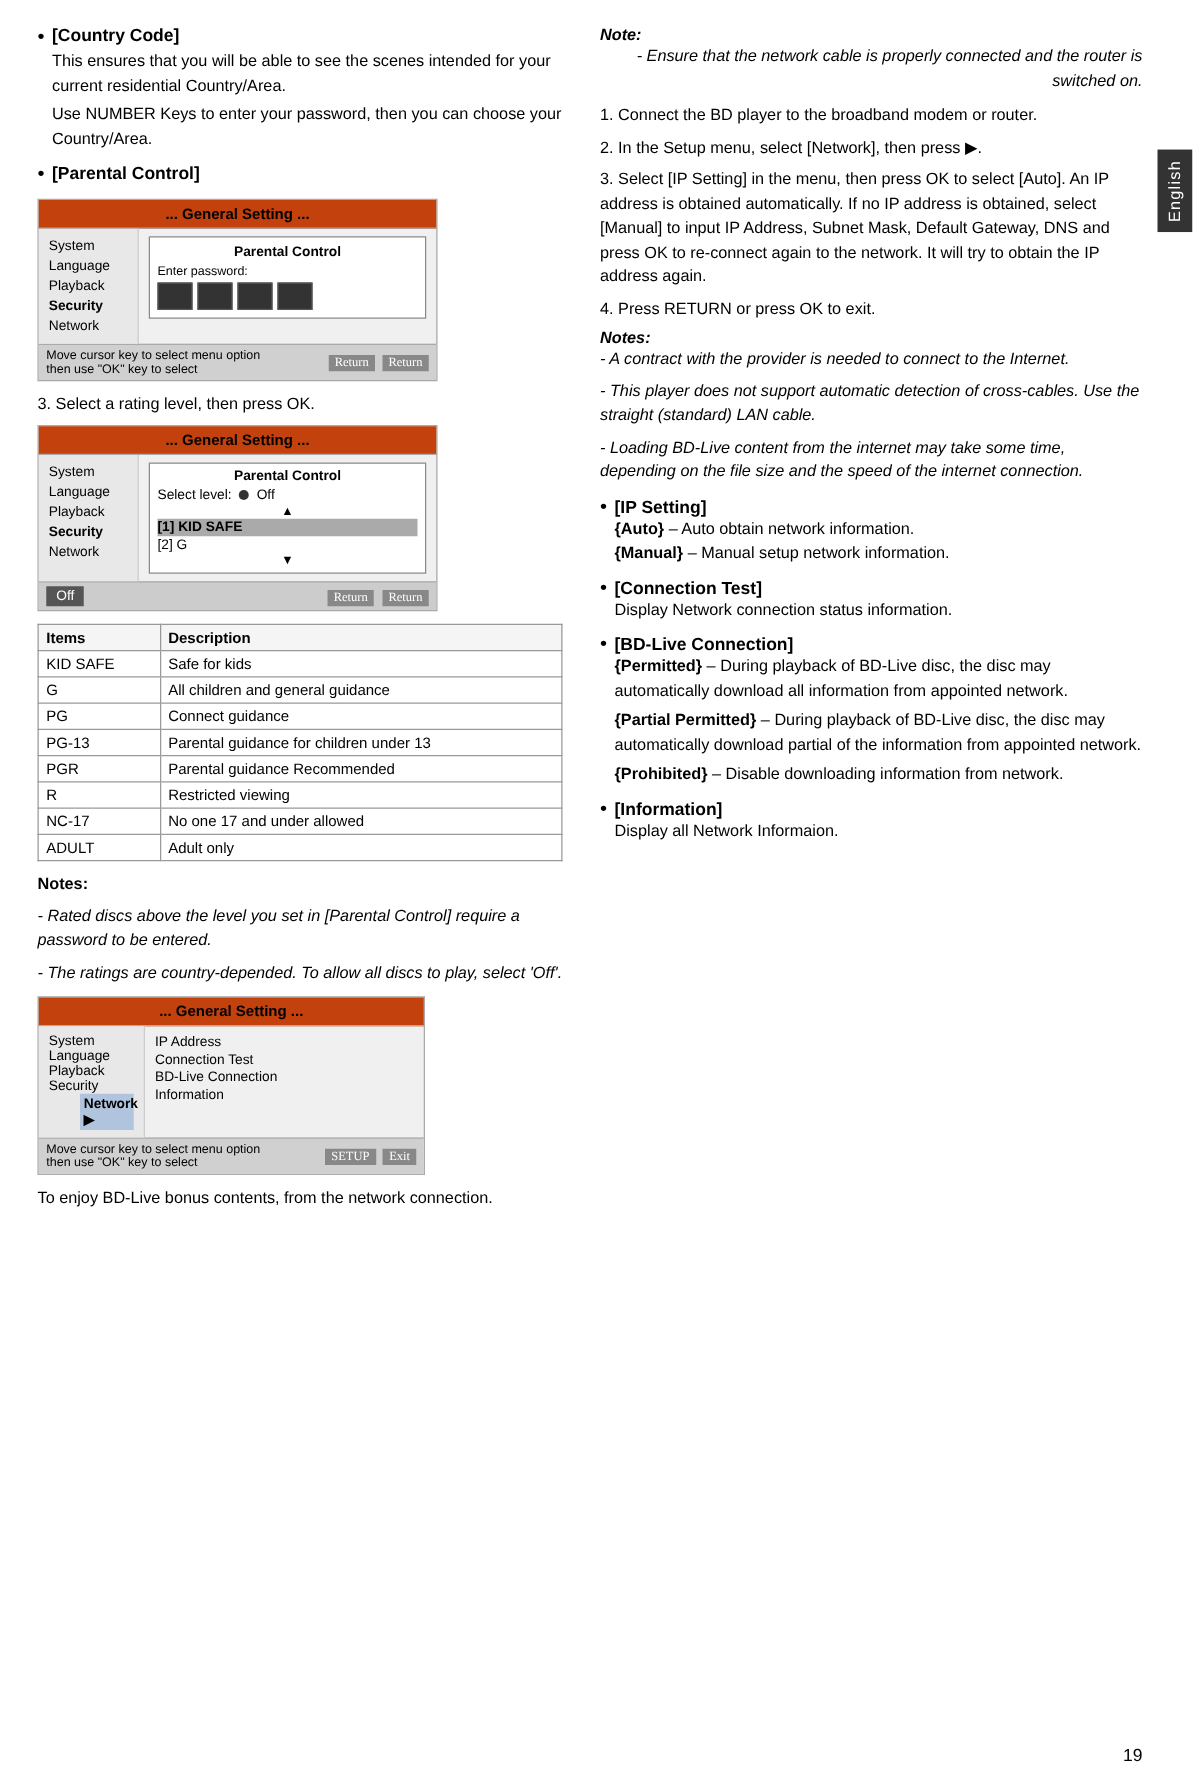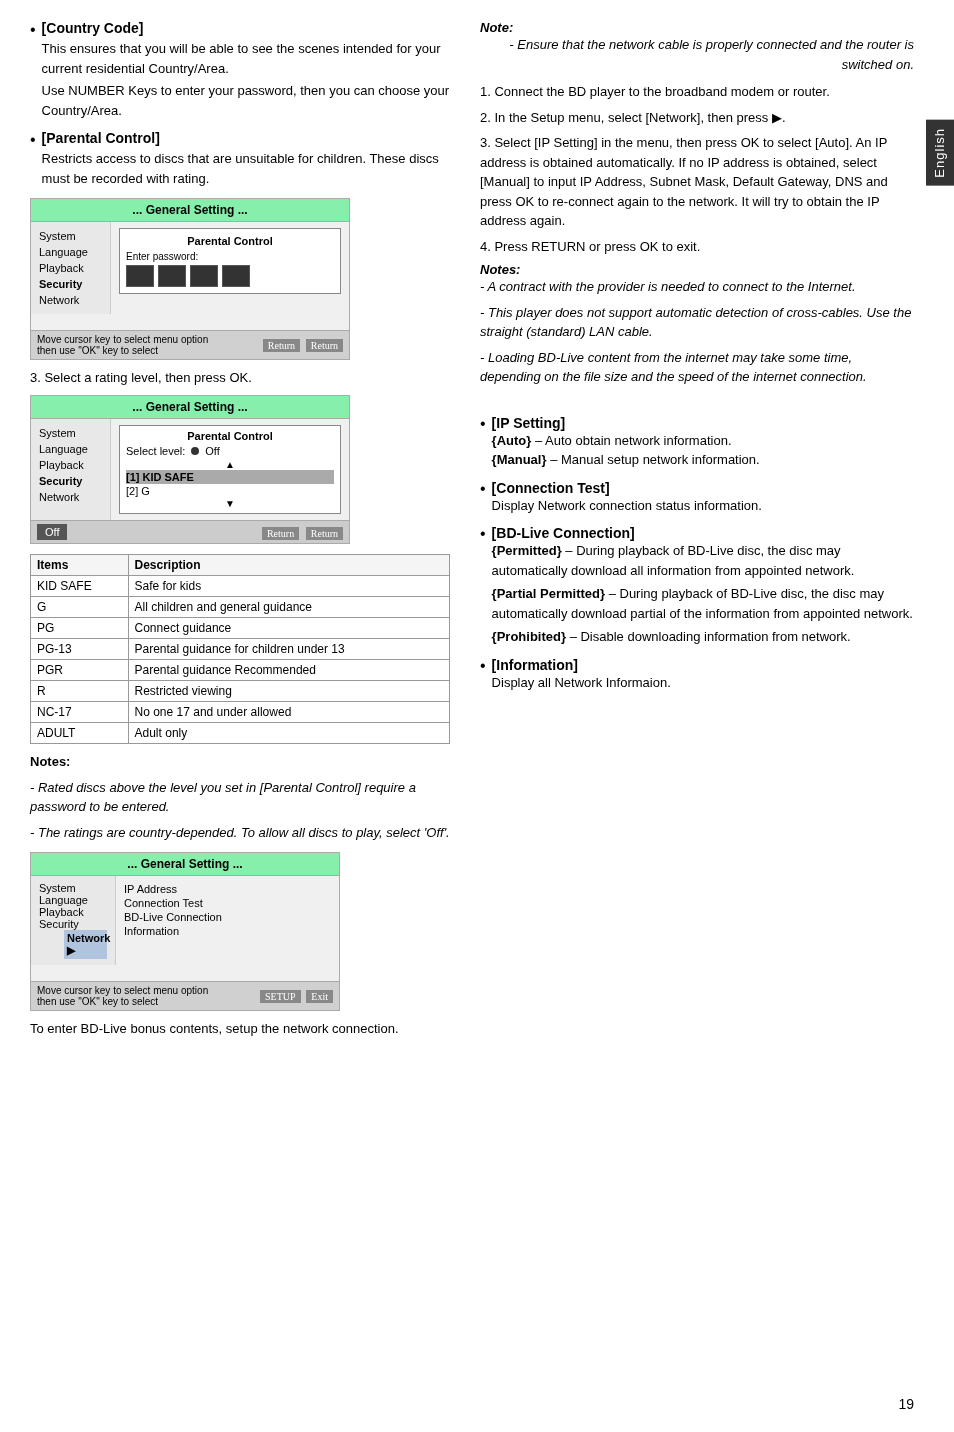--- a/index.html
+++ b/index.html
@@ -76,21 +76,21 @@
 
     
     .dialog-container {
       border: 1px solid #aaa;
       margin: 10px 0;
       background: #f0f0f0;
       width: 320px;
     }
 
     .dialog-title-bar {
-      background: #86efac;
+      background: #c2410c;
       text-align: center;
       padding: 4px;
       font-weight: bold;
       font-size: 12px;
       border-bottom: 1px solid #aaa;
     }
 
     .dialog-body {
       display: flex;
       gap: 0;
@@ -151,21 +151,20 @@
     }
 
     .dialog-footer {
       background: #d0d0d0;
       padding: 3px 6px;
       font-size: 10px;
       display: flex;
       justify-content: space-between;
       align-items: center;
       border-top: 1px solid #aaa;
-      margin-top: 16px;
     }
 
     .btn-small {
       background: #888;
       color: #fff;
       font-size: 10px;
       padding: 1px 5px;
       border: none;
       cursor: pointer;
       margin-left: 3px;
@@ -342,21 +341,20 @@
             <p>Use NUMBER Keys to enter your password, then you can choose your Country/Area.</p>
           </div>
         </div>
       </div>
 
       <div class="bullet-item">
         <div style="display:flex; align-items:flex-start; gap:6px;">
           <span style="font-size:16px; margin-top:1px;">•</span>
           <div>
             <span class="item-title">[Parental Control]</span>
-            <p>Restricts access to discs that are unsuitable for children. These discs must be recorded with rating.</p>
           </div>
         </div>
       </div>
 
       <div class="dialog-container">
         <div class="dialog-title-bar">... General Setting ...</div>
         <div class="dialog-body">
           <div class="dialog-sidebar">
             <div class="menu-item">System</div>
             <div class="menu-item">Language</div>
@@ -495,21 +493,21 @@
             <div>Move cursor key to select menu option</div>
             <div>then use "OK" key to select</div>
           </div>
           <div>
             <button class="btn-small">SETUP</button>
             <button class="btn-small">Exit</button>
           </div>
         </div>
       </div>
 
-      <p style="margin-top:8px;">To enter BD-Live bonus contents, setup the network connection.</p>
+      <p style="margin-top:8px;">To enjoy BD-Live bonus contents, from the network connection.</p>
     </div>
 
     <div class="right-col">
       <p style="font-style:italic; font-weight:bold;">Note:</p>
       <p style="font-style:italic; margin-bottom:8px; line-height:1.5;text-align:right;">- Ensure that the network cable is properly connected and the router is switched on.</p>
 
       <div class="numbered-step">
         <span>1. Connect the BD player to the broadband modem or router.</span>
       </div>
       <div class="numbered-step">
@@ -518,21 +516,21 @@
       <div class="numbered-step">
         <span>3. Select [IP Setting] in the menu, then press OK to select [Auto]. An IP address is obtained automatically. If no IP address is obtained, select [Manual] to input IP Address, Subnet Mask, Default Gateway, DNS and press OK to re-connect again to the network. It will try to obtain the IP address again.</span>
       </div>
       <div class="numbered-step">
         <span>4. Press RETURN or press OK to exit.</span>
       </div>
 
       <p style="font-style:italic; font-weight:bold;">Notes:</p>
       <p style="font-style:italic; margin-bottom:6px; line-height:1.5;">- A contract with the provider is needed to connect to the Internet.</p>
       <p style="font-style:italic; margin-bottom:6px; line-height:1.5;">- This player does not support automatic detection of cross-cables. Use the straight (standard) LAN cable.</p>
-      <p style="font-style:italic; margin-bottom:28px; line-height:1.5;">- Loading BD-Live content from the internet may take some time, depending on the file size and the speed of the internet connection.</p>
+      <p style="font-style:italic; margin-bottom:10px; line-height:1.5;">- Loading BD-Live content from the internet may take some time, depending on the file size and the speed of the internet connection.</p>
 
       <div class="right-bullet">
         <div style="display:flex; align-items:flex-start; gap:6px;">
           <span style="font-size:16px;">•</span>
           <div>
             <span class="right-bullet-title">[IP Setting]</span>
             <p style="line-height:1.5;"><span class="bold-curly">{Auto}</span> – Auto obtain network information.</p>
             <p style="line-height:1.5;"><span class="bold-curly">{Manual}</span> – Manual setup network information.</p>
           </div>
         </div>

